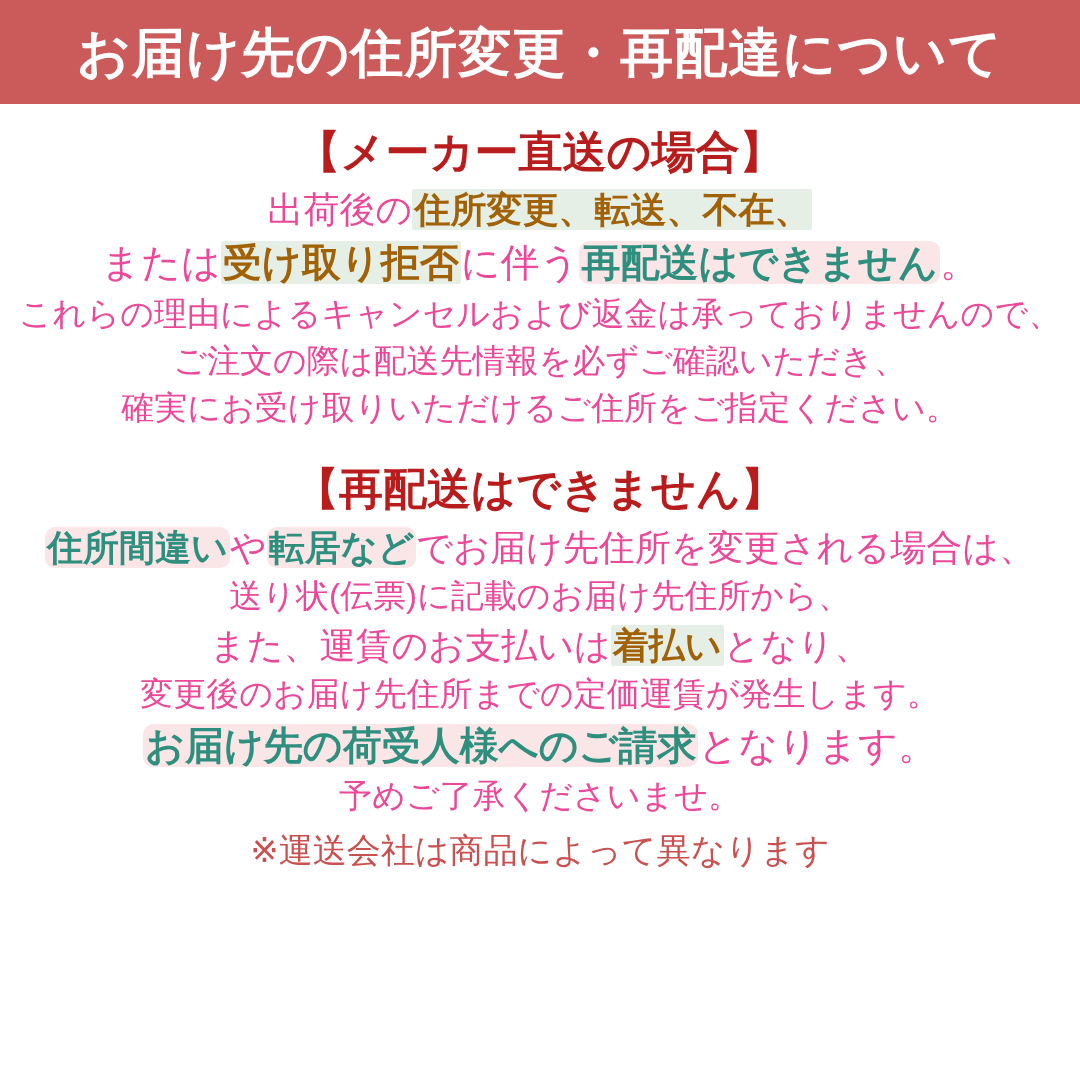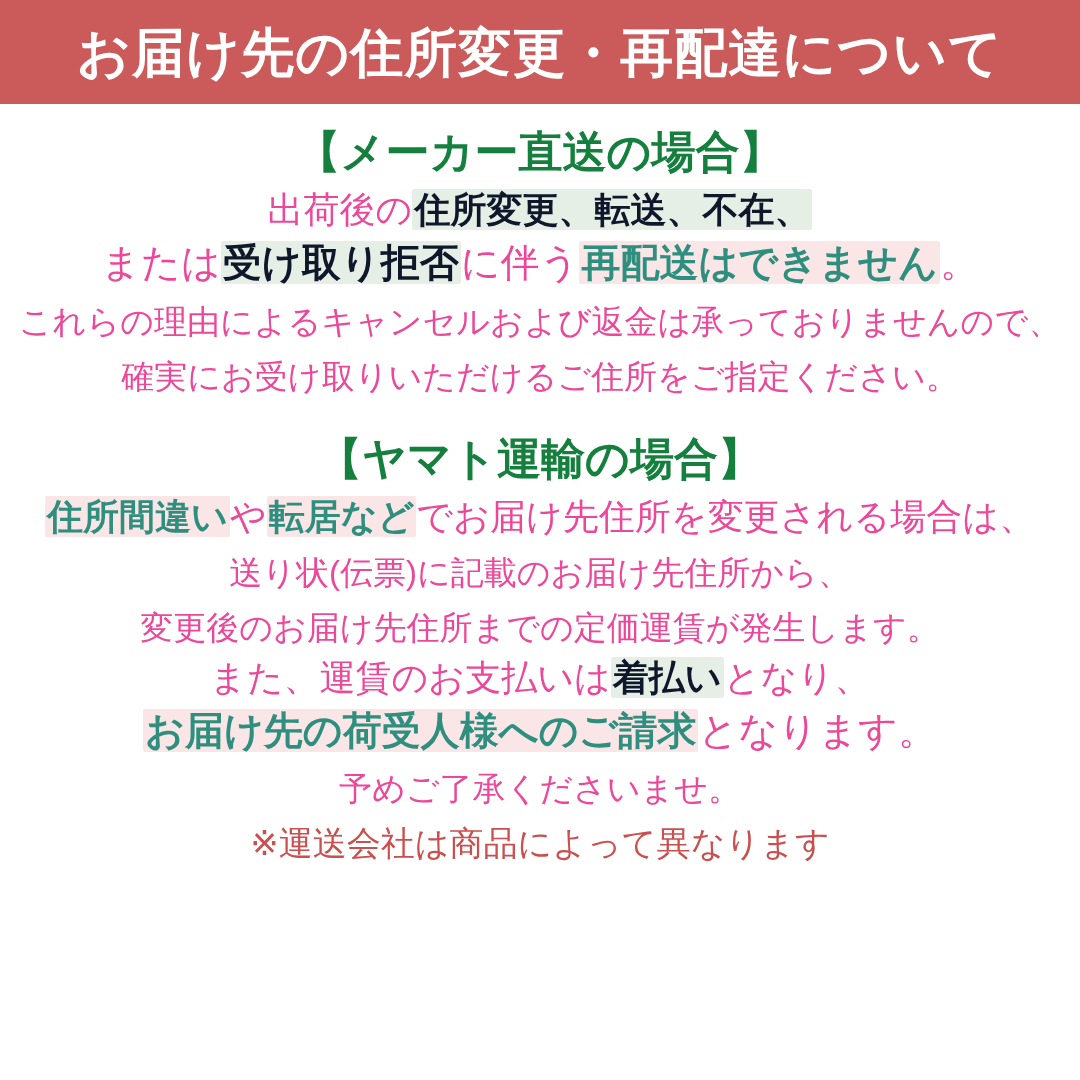--- a/index.html
+++ b/index.html
@@ -40,60 +40,59 @@
   }
 
   
   .content {
     padding: 14px 10px 0 10px;
     box-sizing: border-box;
     text-align: center;
   }
 
   .section-heading {
-    color: #15803d;
+    color: #b91c1c;
     font-size: 44px;
     font-weight: bold;
     line-height: 1.28;
     margin: 6px 0 4px 0;
     white-space: nowrap;
   }
   .section-heading.second {
     margin-top: 30px;
   }
 
   .line {
     color: #5f7a7a;
     font-size: 36px;
     line-height: 1.42;
     white-space: nowrap;
     margin: 0;
   }
   .line.small {
     font-size: 33px;
-    margin-top: 8px;
   }
   .line.big {
     font-size: 39px;
   }
 
   
   .hl-green {
-    color: #0f172a;
+    color: #a16207;
     background: #e6efe6;
     font-weight: bold;
     padding: 0 2px;
     border-radius: 2px;
   }
   .hl-pink {
     color: #2f8f7f;
     background: #fae6e6;
     font-weight: bold;
     padding: 0 2px;
-    border-radius: 2px;
+    border-radius: 10px;
   }
   .plain-dark {
     color: #ec4899;
   }
 
   .note-red {
     color: #c9504f;
     font-size: 34px;
     font-weight: normal;
     line-height: 1.3;
@@ -119,41 +118,44 @@
     </p>
 
     <p class="line big">
       <span class="plain-dark">または</span><span class="hl-green">受け取り拒否</span><span class="plain-dark">に伴う</span><span class="hl-pink">再配送はできません</span><span class="plain-dark">。</span>
     </p>
 
     <p class="line small">
       <span class="plain-dark">これらの理由によるキャンセルおよび返金は承っておりませんので、</span>
     </p>
 
+    <p class="line small">
+      <span class="plain-dark">ご注文の際は配送先情報を必ずご確認いただき、</span>
+    </p>
 
     <p class="line small">
       <span class="plain-dark">確実にお受け取りいただけるご住所をご指定ください。</span>
     </p>
 
-    <div class="section-heading second">【ヤマト運輸の場合】</div>
+    <div class="section-heading second">【再配送はできません】</div>
 
     <p class="line">
       <span class="hl-pink">住所間違い</span><span class="plain-dark">や</span><span class="hl-pink">転居など</span><span class="plain-dark">でお届け先住所を変更される場合は、</span>
     </p>
 
     <p class="line small">
       <span class="plain-dark">送り状(伝票)に記載のお届け先住所から、</span>
     </p>
 
+    <p class="line">
+      <span class="plain-dark">また、運賃のお支払いは</span><span class="hl-green">着払い</span><span class="plain-dark">となり、</span>
+    </p>
+
     <p class="line small">
       <span class="plain-dark">変更後のお届け先住所までの定価運賃が発生します。</span>
-    </p>
-
-    <p class="line">
-      <span class="plain-dark">また、運賃のお支払いは</span><span class="hl-green">着払い</span><span class="plain-dark">となり、</span>
     </p>
 
     <p class="line big">
       <span class="hl-pink">お届け先の荷受人様へのご請求</span><span class="plain-dark">となります。</span>
     </p>
 
     <p class="line small">
       <span class="plain-dark">予めご了承くださいませ。</span>
     </p>
 

